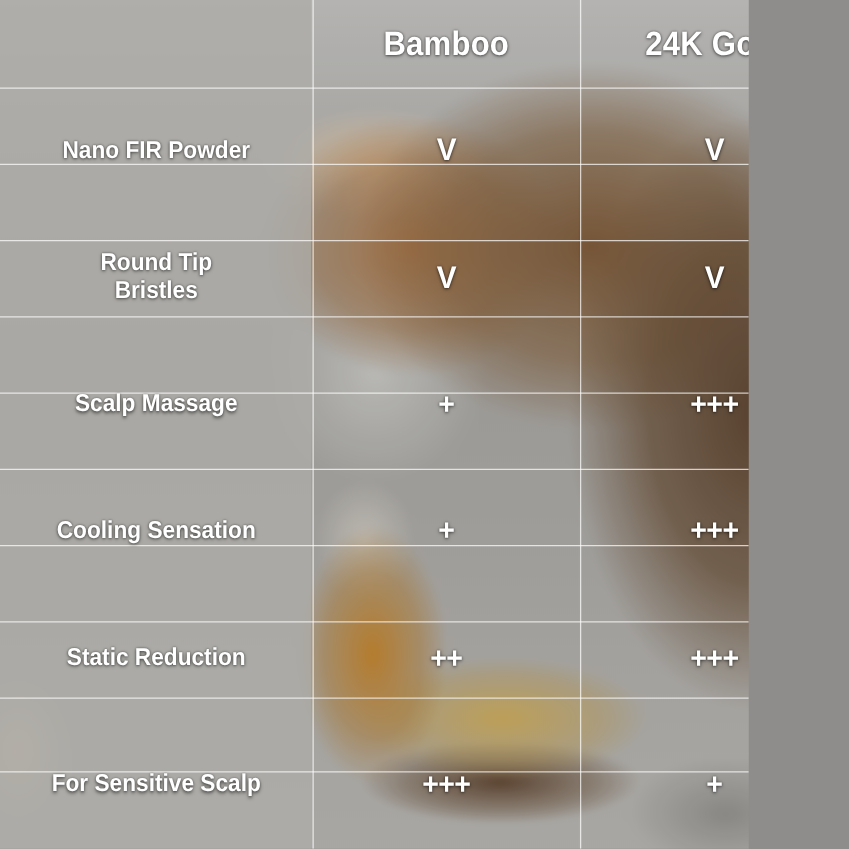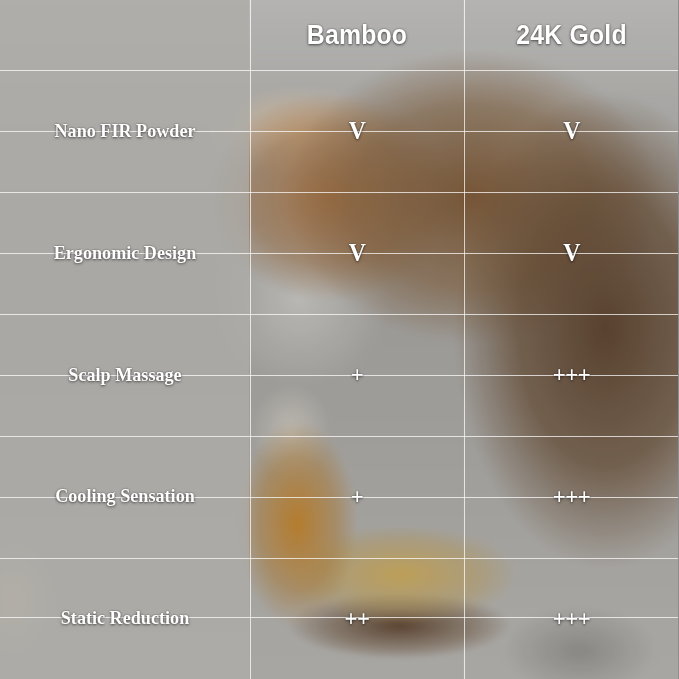--- a/index.html
+++ b/index.html
@@ -6,21 +6,21 @@
   html,body {
     width:679px; height:679px;
     background:#8e8d8b;
     font-family:"Liberation Sans", sans-serif;
     overflow:hidden;
   }
 
   
   #chart {
     position:relative;
-    width:678px; height:679px;
+    width:599px; height:679px;
     overflow:hidden;
   }
 
   
   .photo-bg {
     position:absolute; inset:0;
     background:
       
       radial-gradient(ellipse 190px 300px at 600px 330px, rgba(78,52,30,.95) 0%, rgba(90,62,36,.7) 45%, rgba(120,95,70,0) 78%),
       
@@ -85,21 +85,21 @@
   tr.head th {
     font-size:27px;
     font-weight:bold;
     font-stretch:condensed;
     letter-spacing:.2px;
     transform:scaleX(.92);
   }
   tr.head th.blank { text-shadow:none; }
 
   
-  tr.row { height:61px;font-family:Liberation Serif, serif; }
+  tr.row { height:61px; }
   td.label {
     font-size:19.5px;
     font-weight:bold;
     line-height:1.12;
     text-align:center;
     transform:scaleX(.93);
   }
   td.label .l2 { display:block; }
   td.val {
     font-size:24px;
@@ -148,35 +148,40 @@
         <th>24K Gold</th>
       </tr>
     </thead>
     <tbody>
       <tr class="row">
         <td class="label"><span>Nano FIR Powder</span></td>
         <td class="val check">V</td>
         <td class="val check">V</td>
       </tr>
       <tr class="row">
-        <td class="label"><span>Ergonomic Design</span></td>
+        <td class="label"><span>Round Tip</span><span class="l2">Bristles</span></td>
         <td class="val check">V</td>
         <td class="val check">V</td>
       </tr>
       <tr class="row">
         <td class="label"><span>Scalp Massage</span></td>
         <td class="val">+</td>
         <td class="val">+++</td>
       </tr>
       <tr class="row">
         <td class="label"><span>Cooling Sensation</span></td>
         <td class="val">+</td>
         <td class="val">+++</td>
       </tr>
       <tr class="row">
         <td class="label"><span>Static Reduction</span></td>
         <td class="val">++</td>
         <td class="val">+++</td>
       </tr>
+      <tr class="row">
+        <td class="label"><span>For Sensitive Scalp</span></td>
+        <td class="val">+++</td>
+        <td class="val">+</td>
+      </tr>
     </tbody>
   </table>
 
 </div>
 
 </body></html>

